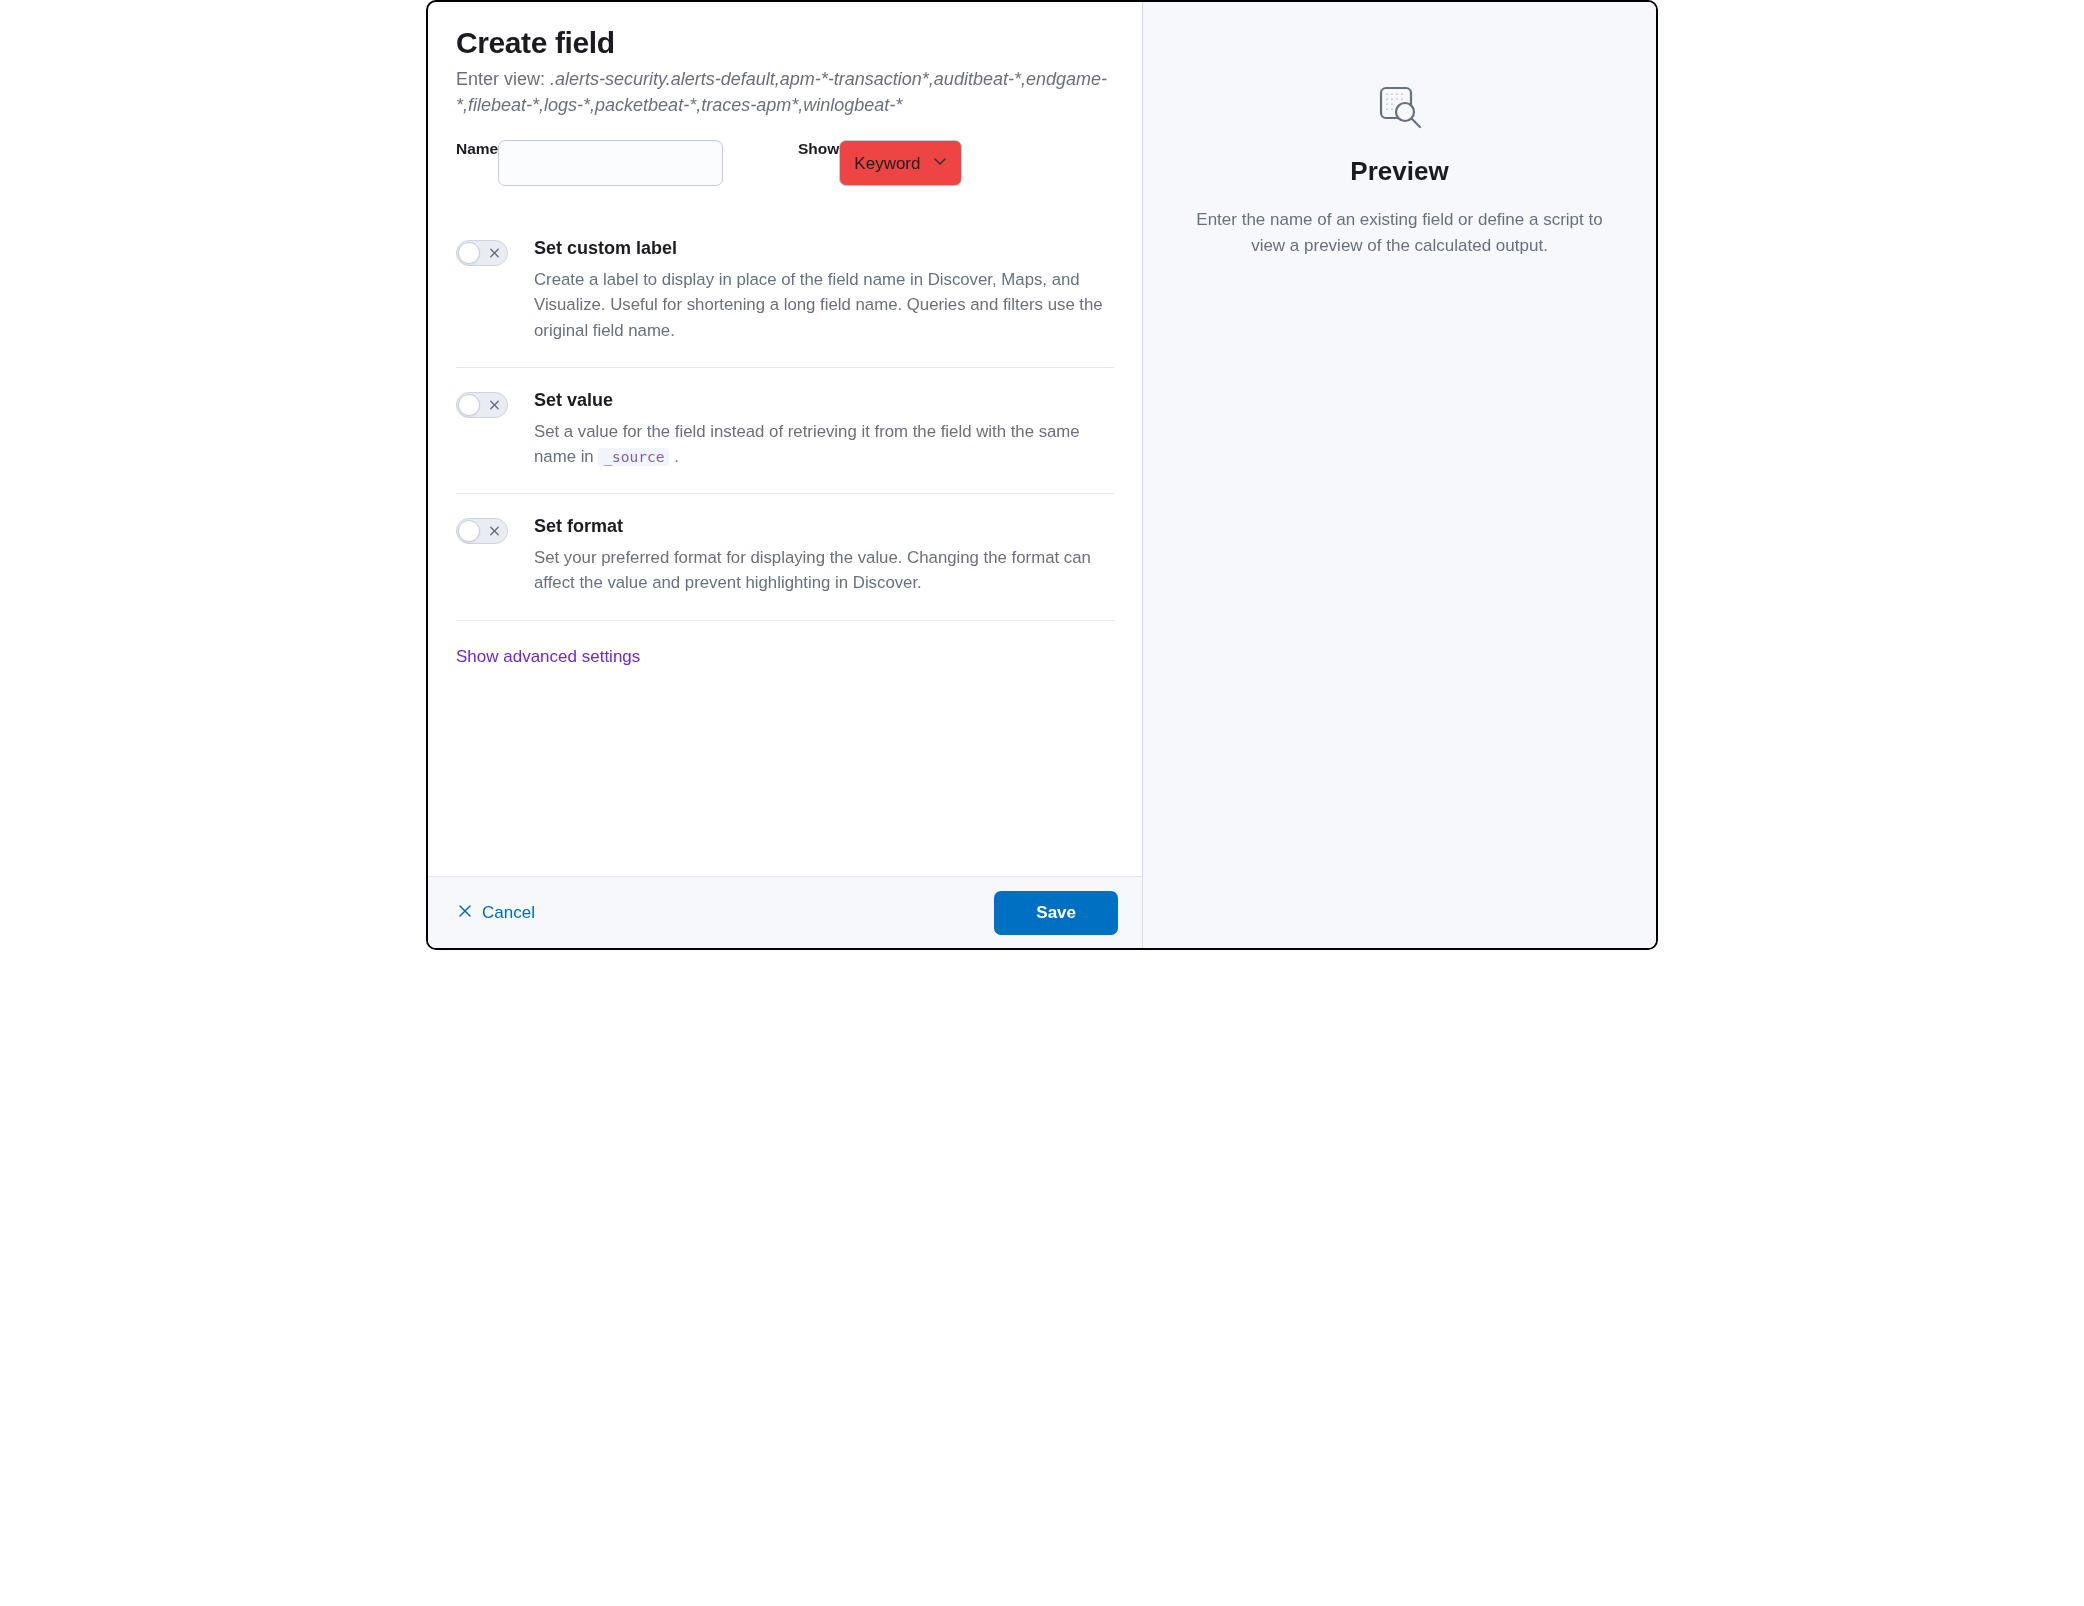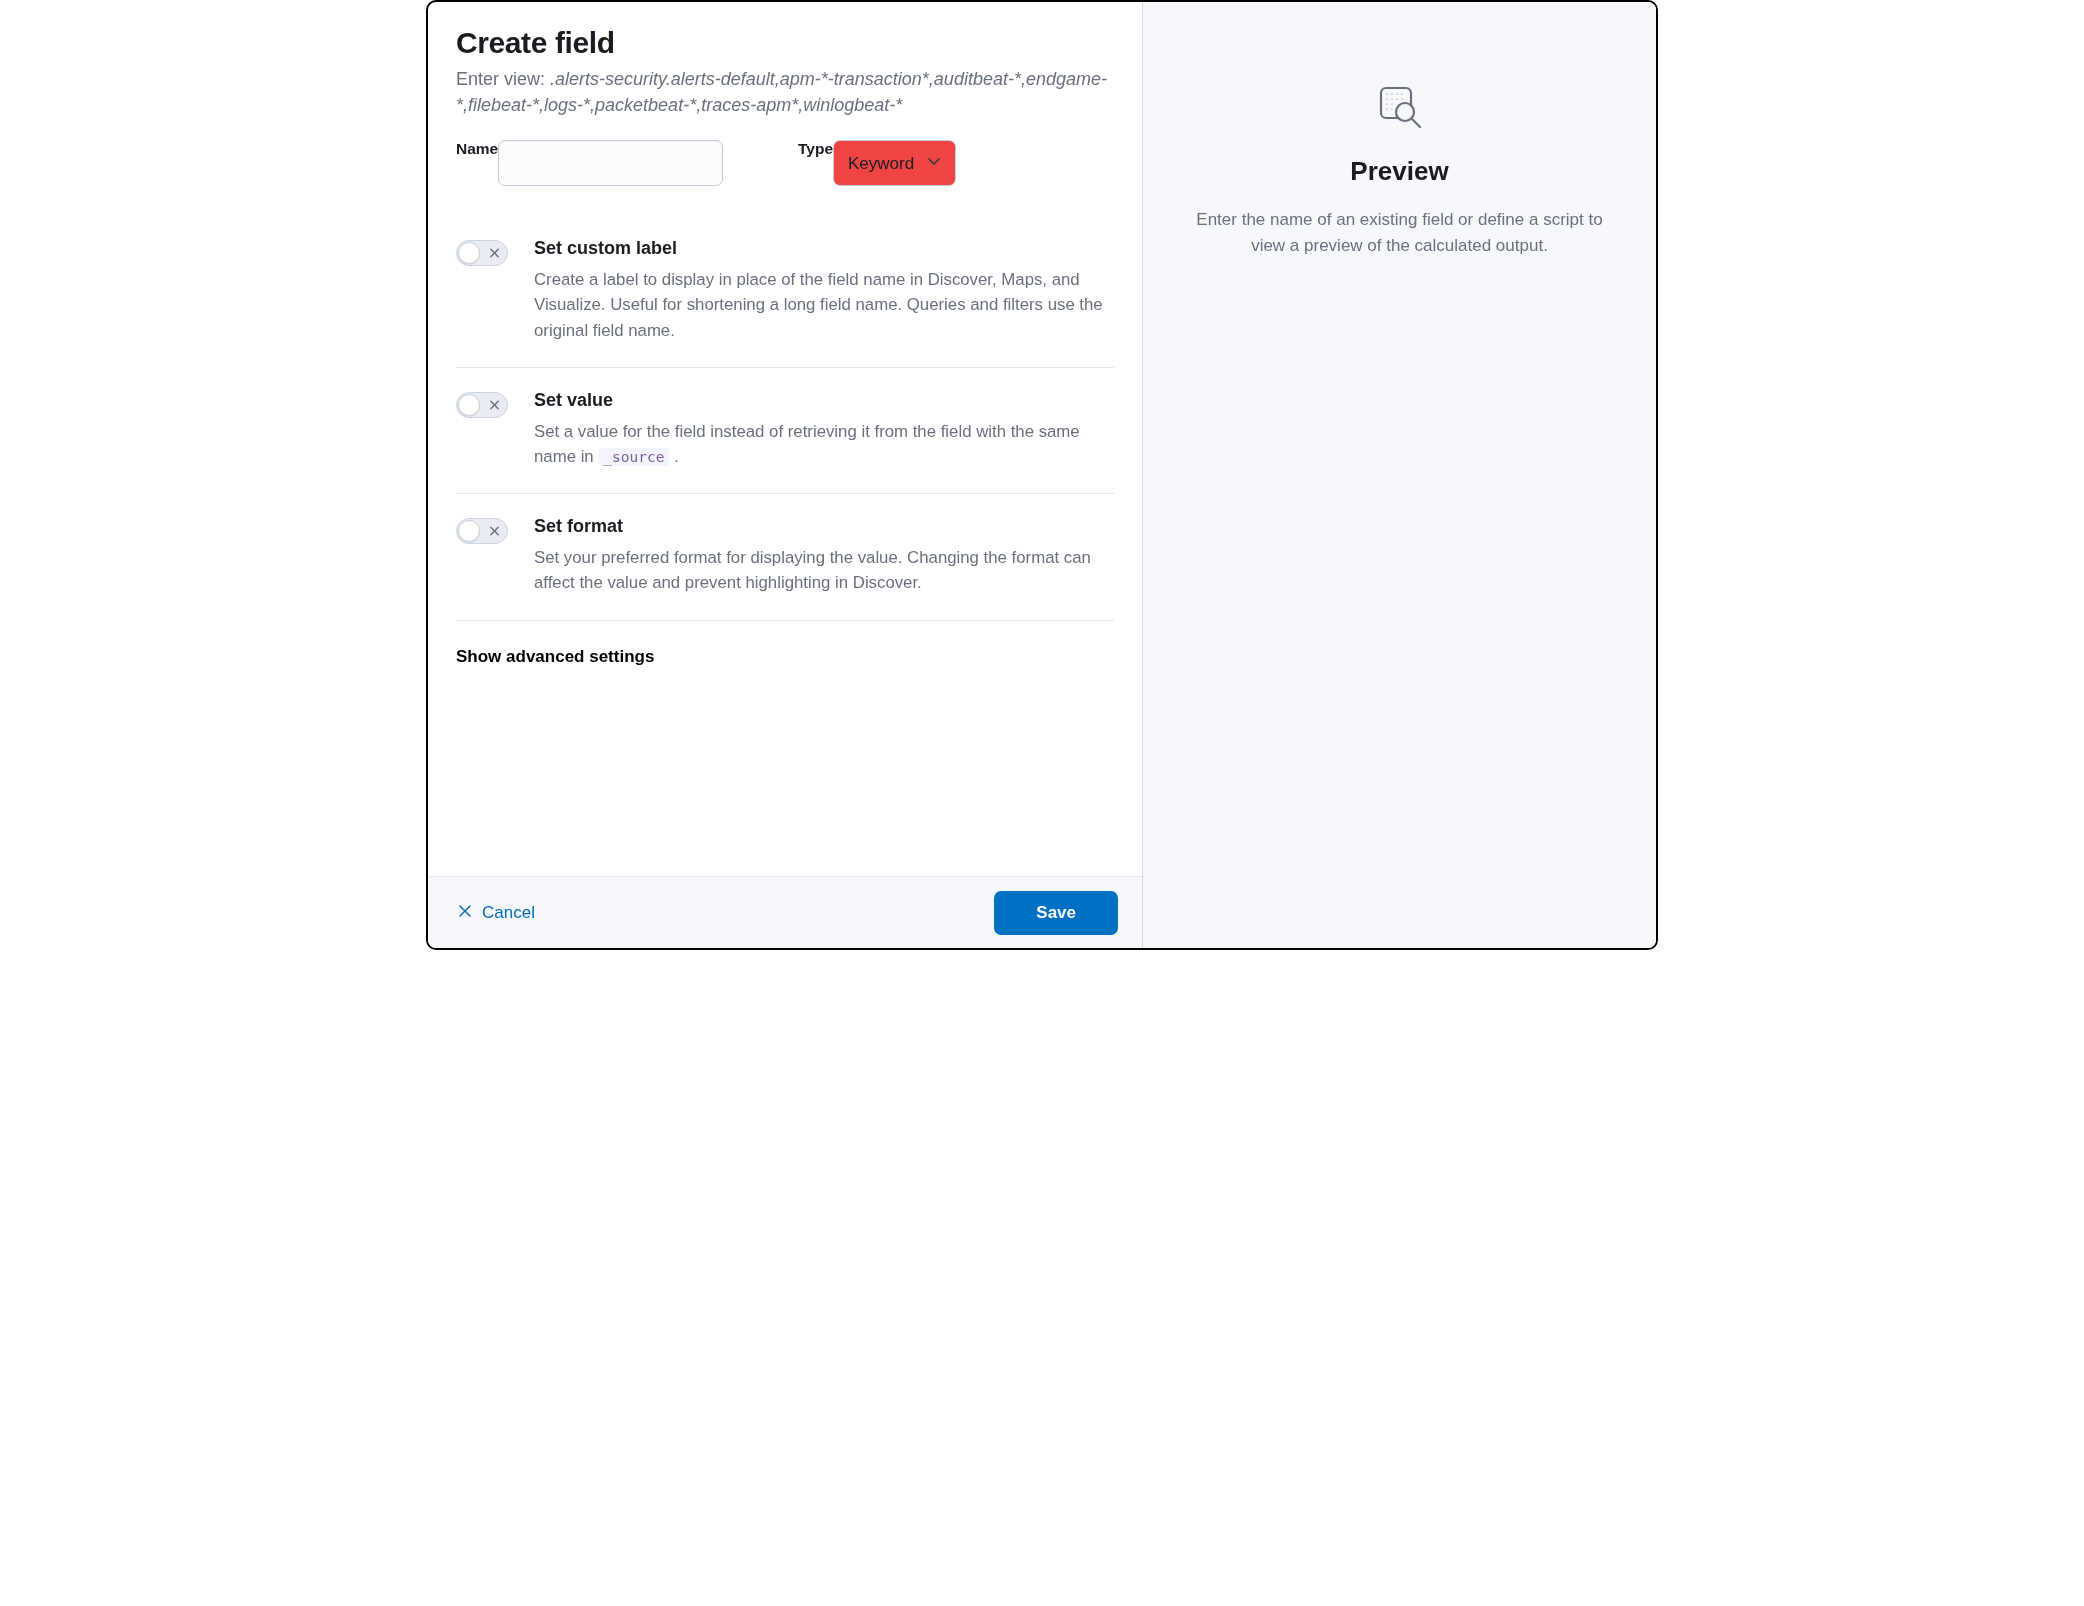--- a/index.html
+++ b/index.html
@@ -160,23 +160,23 @@
     color: #7c609c;
     font-family: "SFMono-Regular", Menlo, Consolas, monospace;
     font-size: 14.5px;
     padding: 1px 5px;
     border-radius: 3px;
   }
 
   .adv-link {
     display: inline-block;
     margin-top: 26px;
-    color: #000000;
-    font-size: 17px;
-    font-weight: 700;
+    color: #6d28d9;
+    font-size: 17px;
+    font-weight: 400;
     cursor: pointer;
   }
 
   .footer {
     height: 72px;
     background: #f7f8fc;
     border-top: 1px solid #e4e8ef;
     display: flex;
     align-items: center;
     justify-content: space-between;
@@ -235,21 +235,21 @@
         <p class="subtitle">
           <span class="lead">Enter view: </span><span>.alerts-security.alerts-default,apm-*-transaction*,auditbeat-*,endgame-*,filebeat-*,logs-*,packetbeat-*,traces-apm*,winlogbeat-*</span>
         </p>
 
         <div class="form-row">
           <div class="form-col name">
             <label class="field-label">Name</label>
             <input class="text-input" type="text" value="" style="">
           </div>
           <div class="form-col type">
-            <label class="field-label">Type</label>
+            <label class="field-label">Show</label>
             <div class="select-wrap">
               <select>
                 <option>Keyword</option>
               </select>
               <span class="chev">
                 <svg width="16" height="16" viewBox="0 0 16 16" fill="none" stroke="currentColor" stroke-width="1.6" stroke-linecap="round" stroke-linejoin="round">
                     <polyline points="3 6 8 11 13 6"></polyline>
                   </svg>
               </span>
             </div>

